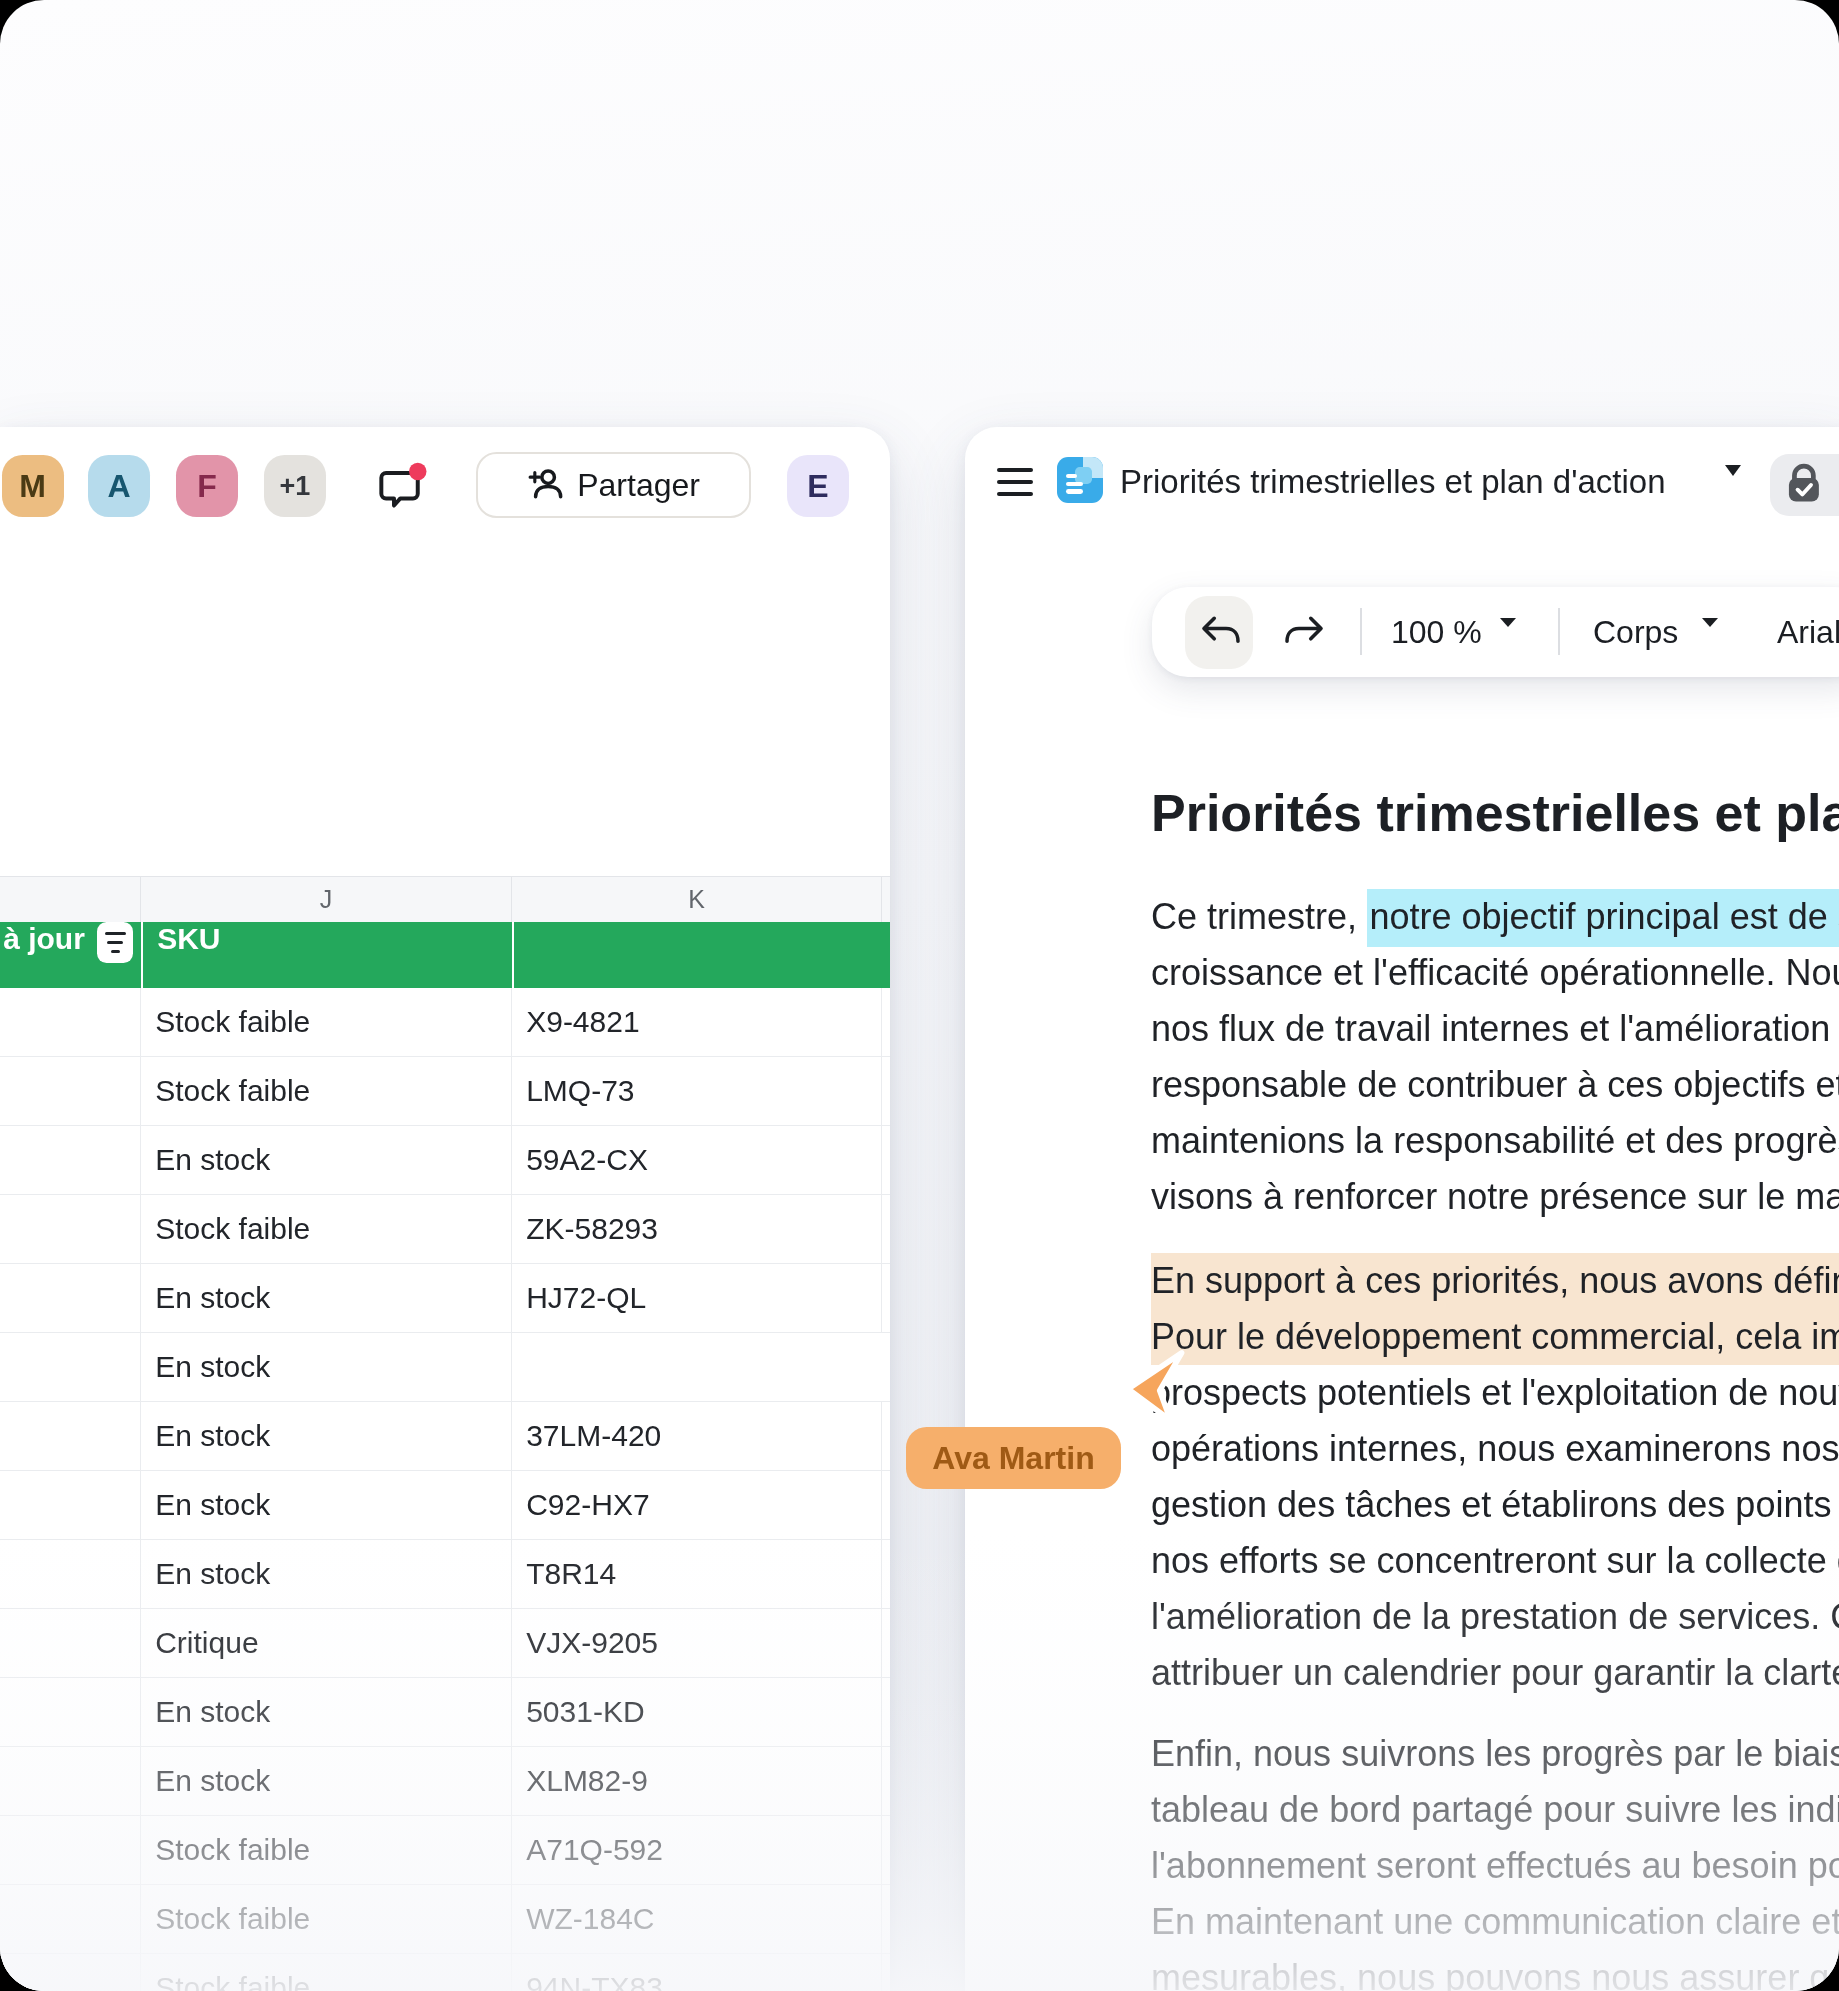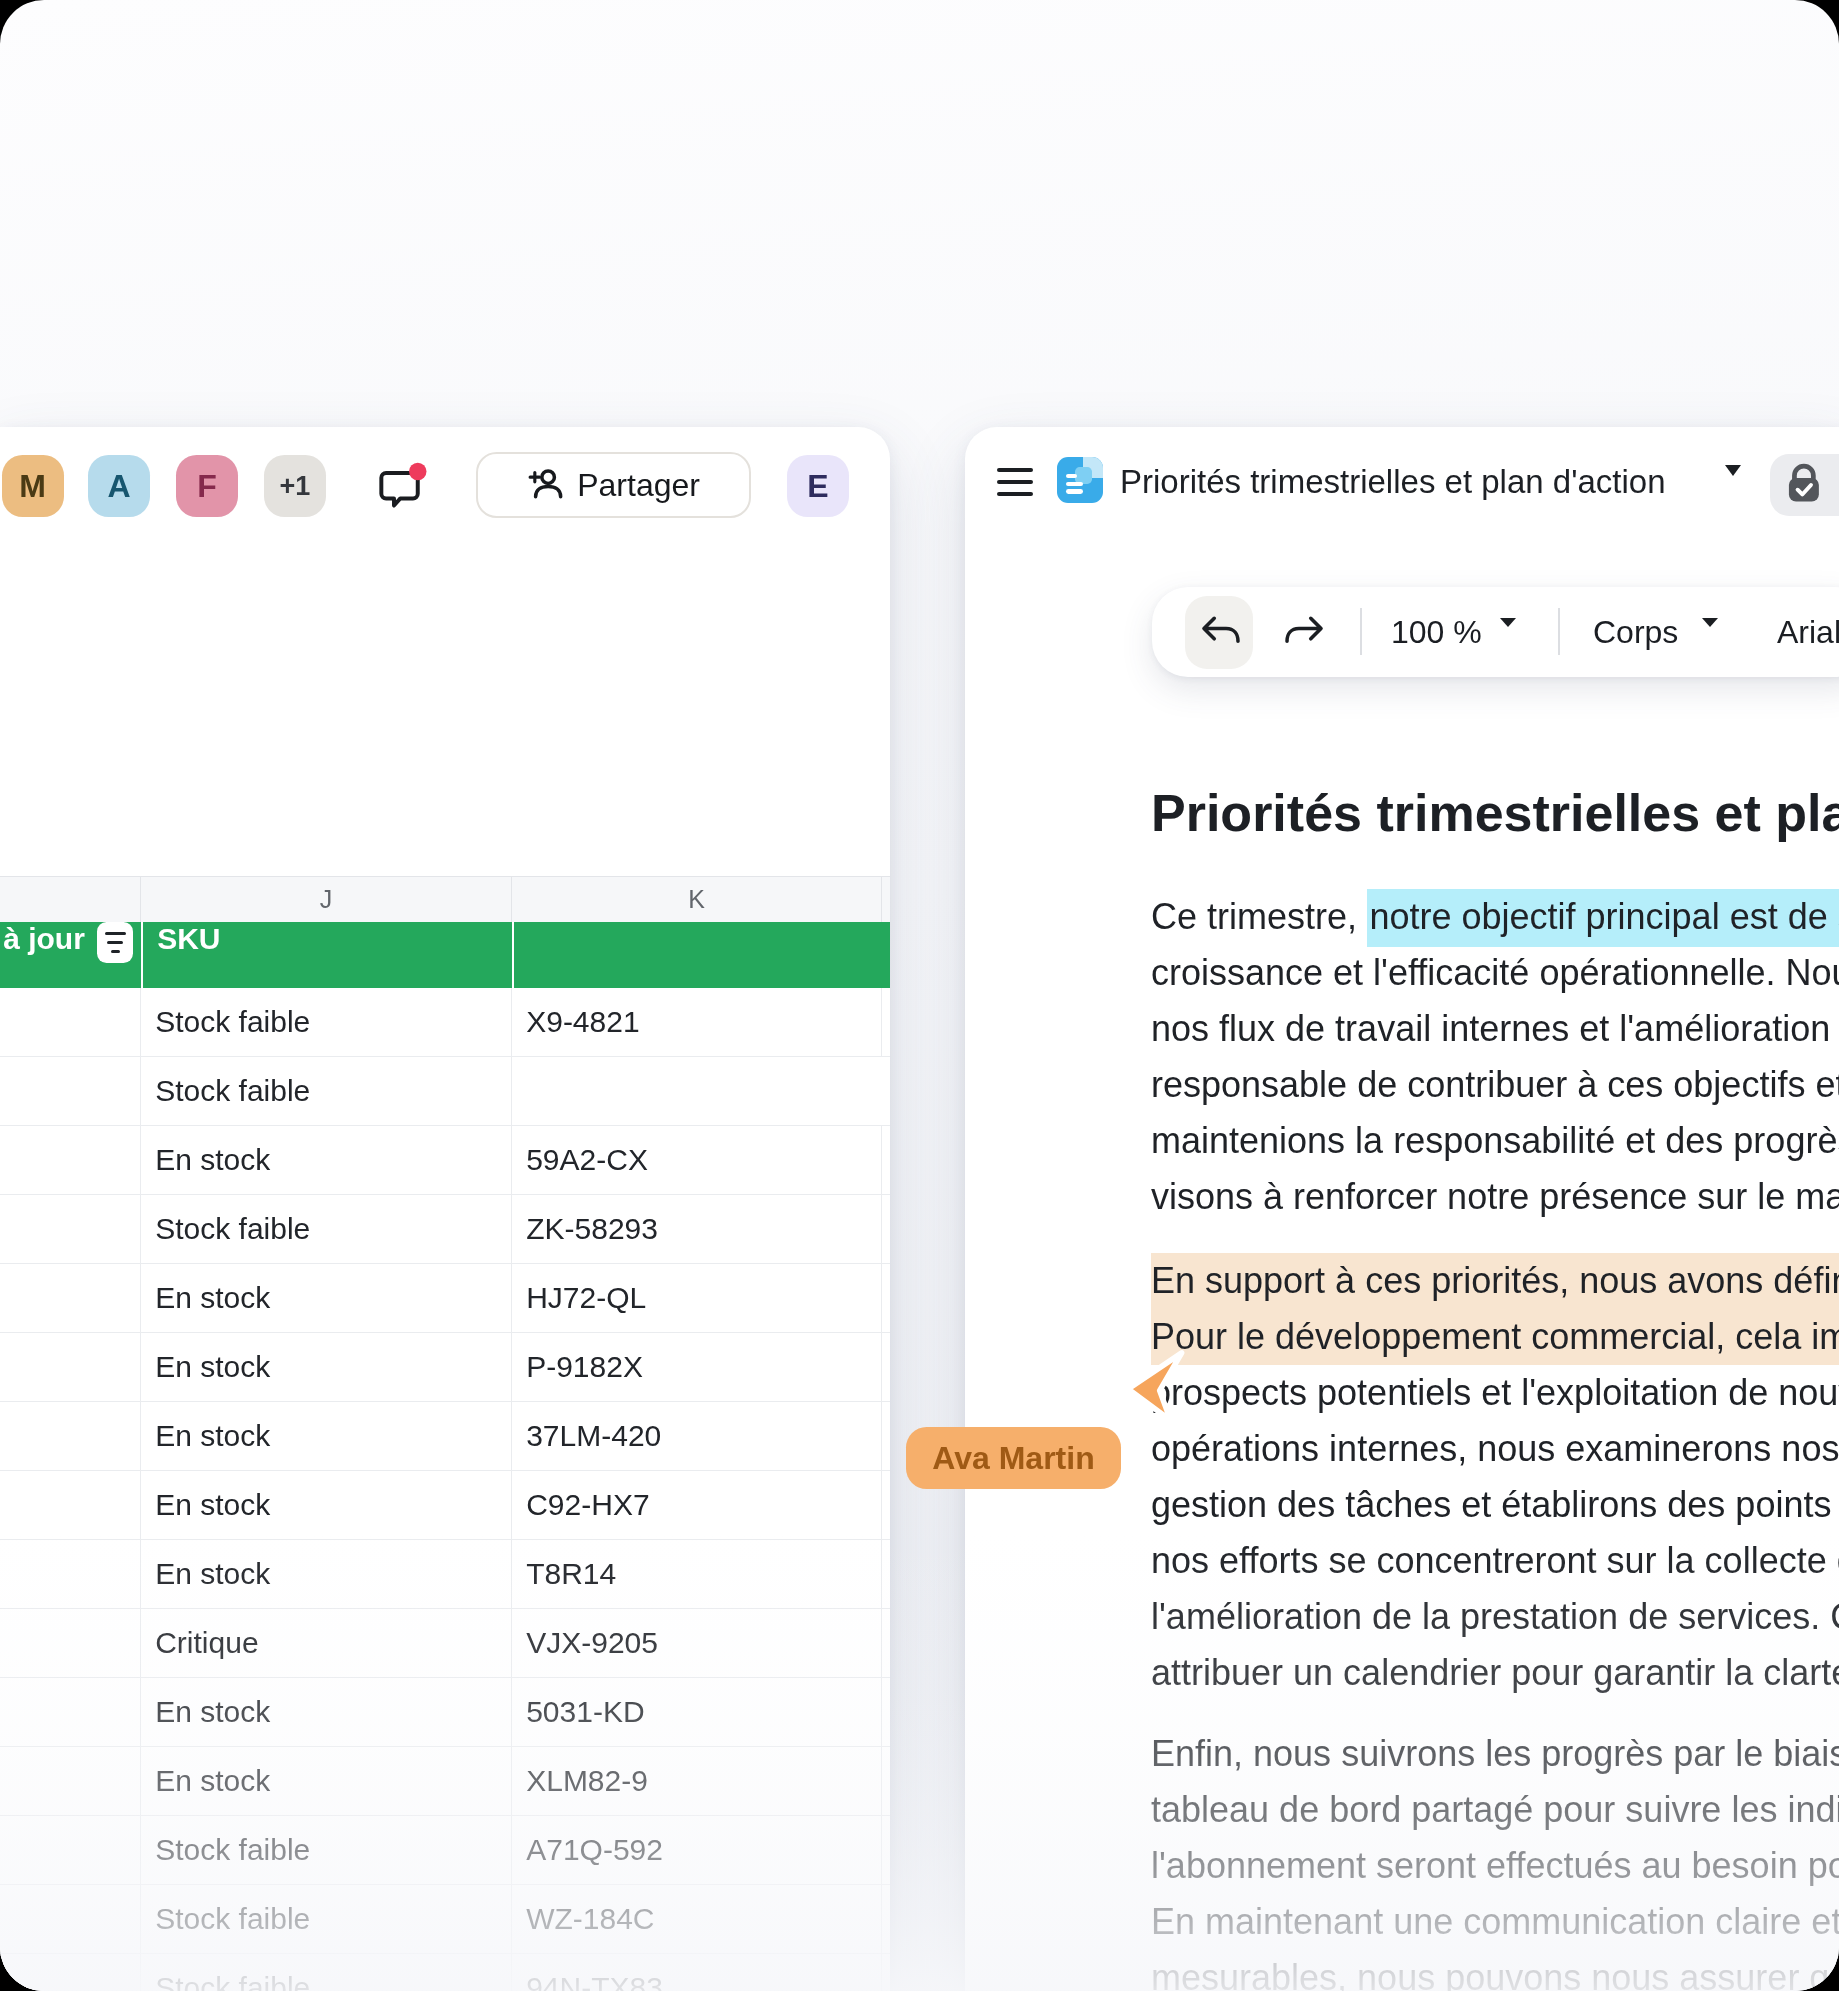--- a/index.html
+++ b/index.html
@@ -159,20 +159,21 @@
 
       <div class="trow drow">
           <div></div>
           <div>Stock faible</div>
           <div>X9-4821</div>
           <div></div>
         </div>
       <div class="trow drow">
           <div></div>
           <div>Stock faible</div>
+          <div>LMQ-73</div>
           <div></div>
         </div>
       <div class="trow drow">
           <div></div>
           <div>En stock</div>
           <div>59A2-CX</div>
           <div></div>
         </div>
       <div class="trow drow">
           <div></div>
@@ -182,21 +183,20 @@
         </div>
       <div class="trow drow">
           <div></div>
           <div>En stock</div>
           <div>HJ72-QL</div>
           <div></div>
         </div>
       <div class="trow drow">
           <div></div>
           <div>En stock</div>
-          <div>P-9182X</div>
           <div></div>
         </div>
       <div class="trow drow">
           <div></div>
           <div>En stock</div>
           <div>37LM-420</div>
           <div></div>
         </div>
       <div class="trow drow">
           <div></div>

